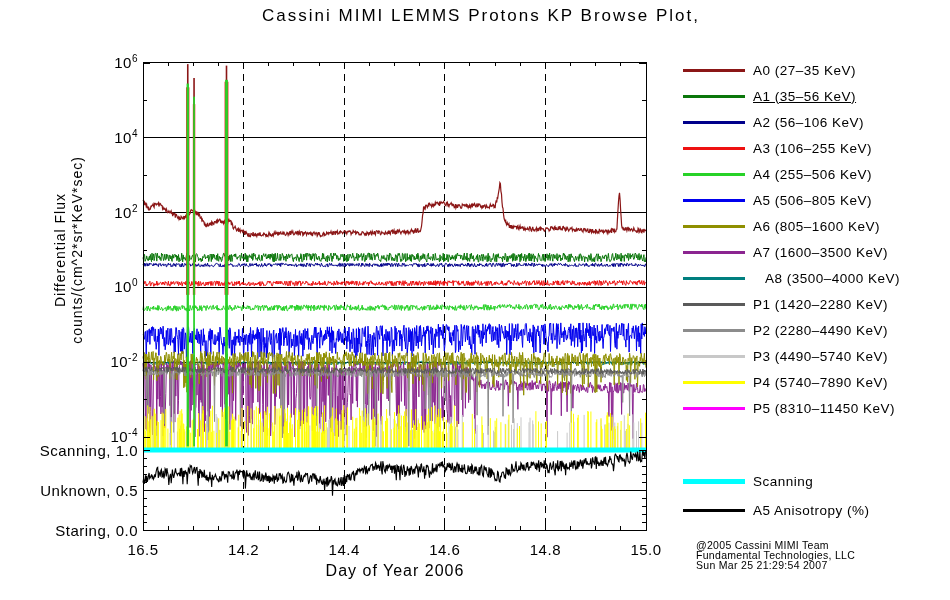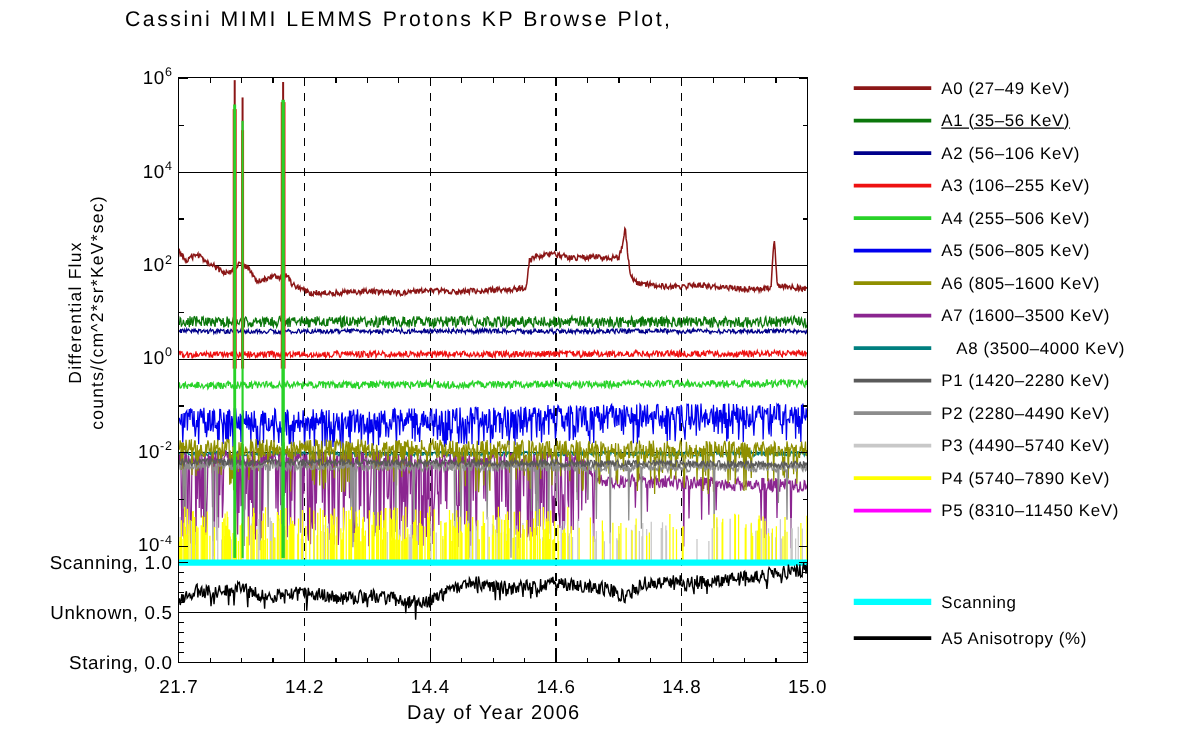--- a/index.html
+++ b/index.html
@@ -1,19 +1,19 @@
 <!DOCTYPE html>
 <html><head>
 <meta charset="utf-8">
 <style>
   html,body{margin:0;padding:0;background:#ffffff;}
   #app{position:relative;width:950px;height:600px;background:#ffffff;overflow:hidden;
        font-family:"Liberation Sans",sans-serif;color:#000;}
   #chart-svg{position:absolute;left:0;top:0;}
-  .title{position:absolute;left:100px;width:600px;text-align:left;
+  .title{position:absolute;left:100px;width:600px;text-align:right;
          font-size:17px;letter-spacing:2px;white-space:nowrap;}
   #title1{top:6px;} #title2{top:26px;}
   .ylab{position:absolute;white-space:nowrap;font-size:14px;letter-spacing:1px;
         transform:translate(-50%,-50%) rotate(-90deg);}
   .xlab{position:absolute;left:144px;width:502px;top:562px;text-align:center;
         font-size:16px;letter-spacing:1px;}
   .modelab{position:absolute;left:8px;width:130px;text-align:right;
            font-size:15px;letter-spacing:0.5px;white-space:nowrap;}
   .ytick{position:absolute;left:58px;width:80px;text-align:right;
          font-size:15px;letter-spacing:0.5px;}
@@ -172,34 +172,34 @@
       <div class="ytick" style="top: 277.4px;">10<sup>0</sup></div>
       <div class="ytick" style="top: 352.2px;">10<sup>-2</sup></div>
       <div class="ytick" style="top: 427px;">10<sup>-4</sup></div>
     </div>
   <div id="mode-labels">
       <div class="modelab" style="top: 442px;">Scanning, 1.0</div>
       <div class="modelab" style="top: 482px;">Unknown, 0.5</div>
       <div class="modelab" style="top: 522px;">Staring, 0.0</div>
     </div>
   <div id="x-ticks">
-      <div class="xtick" style="left: 113px; top: 541px;">21.7</div>
+      <div class="xtick" style="left: 113px; top: 541px;">16.5</div>
       <div class="xtick" style="left: 213.6px; top: 541px;">14.2</div>
       <div class="xtick" style="left: 314.2px; top: 541px;">14.4</div>
       <div class="xtick" style="left: 414.8px; top: 541px;">14.6</div>
       <div class="xtick" style="left: 515.4px; top: 541px;">14.8</div>
       <div class="xtick" style="left: 616px; top: 541px;">15.0</div>
     </div>
 
   <div class="xlab">Day of Year 2006</div>
 
   <div id="legend">
       <div class="legend-row" style="top: 62px;">
         <span class="swatch" style="height: 3px; background: rgb(139, 22, 22);"></span>
-        <span class="legend-label">A0 (27–49 KeV)</span>
+        <span class="legend-label">A0 (27–35 KeV)</span>
       </div>
       <div class="legend-row" style="top: 88px; text-decoration: underline;">
         <span class="swatch" style="height: 3px; background: rgb(11, 119, 11);"></span>
         <span class="legend-label">A1 (35–56 KeV)</span>
       </div>
       <div class="legend-row" style="top: 114px;">
         <span class="swatch" style="height: 3px; background: rgb(0, 0, 139);"></span>
         <span class="legend-label">A2 (56–106 KeV)</span>
       </div>
       <div class="legend-row" style="top: 140px;">
@@ -249,13 +249,18 @@
       <div class="legend-row" style="top: 473px;">
         <span class="swatch" style="height: 5px; background: rgb(0, 255, 255);"></span>
         <span class="legend-label">Scanning</span>
       </div>
       <div class="legend-row" style="top: 502px;">
         <span class="swatch" style="height: 3px; background: rgb(0, 0, 0);"></span>
         <span class="legend-label">A5 Anisotropy (%)</span>
       </div>
     </div>
 
+  <div id="copyright">
+    <div>@2005 Cassini MIMI Team</div>
+    <div>Fundamental Technologies, LLC</div>
+    <div>Sun Mar 25 21:29:54 2007</div>
+  </div>
 </div>
 
 </body></html>

